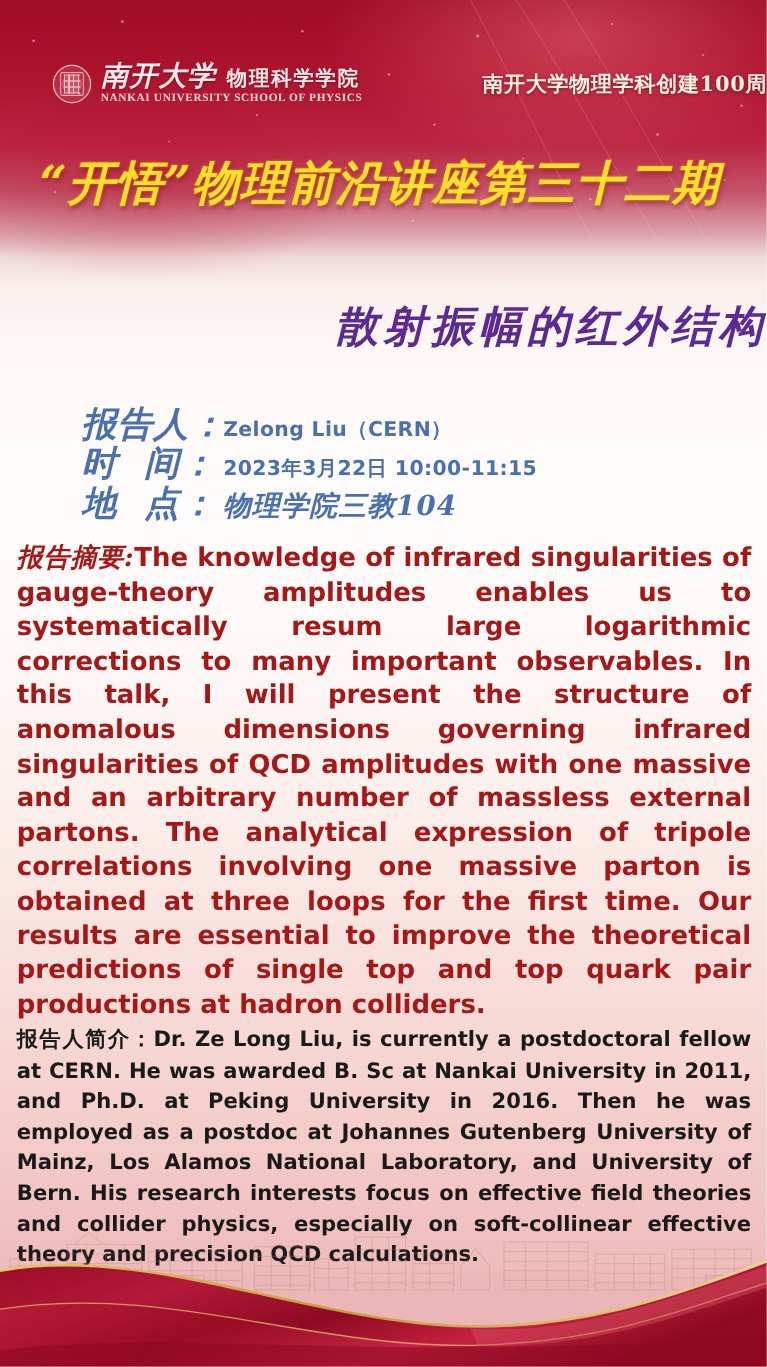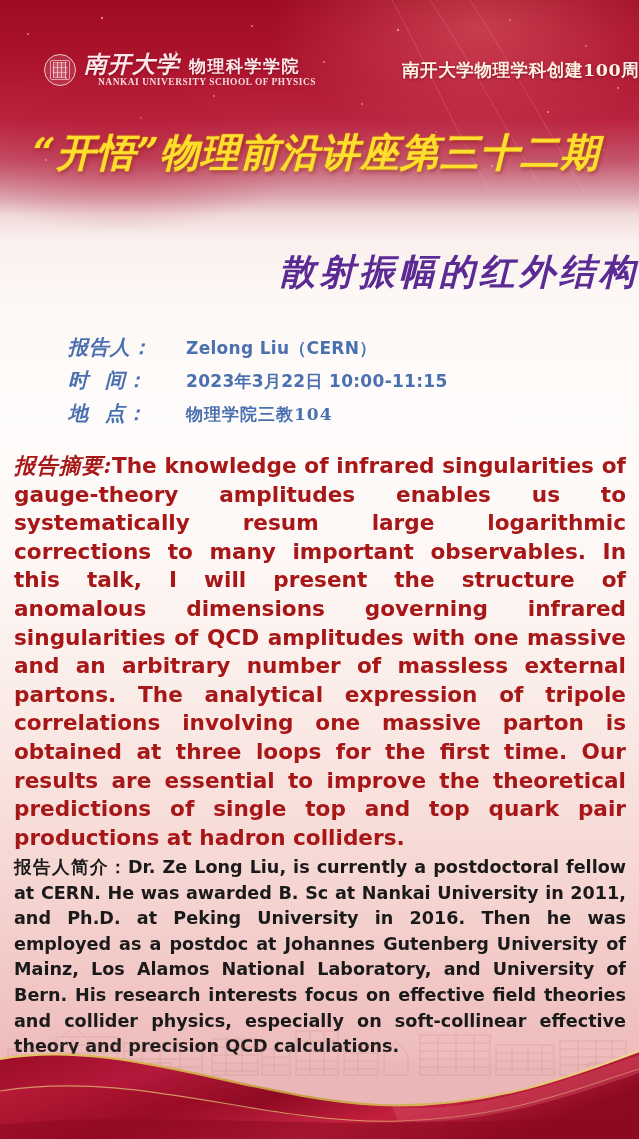--- a/index.html
+++ b/index.html
@@ -119,21 +119,20 @@
     text-shadow: 0 1px 2px rgba(90,0,12,0.5);
   }
   .logo-en {
     margin-top: 3px;
     font-family: "Liberation Serif", serif;
     font-size: 9.4px;
     font-weight: bold;
     color: #f3d9dd;
     letter-spacing: 0.55px;
     white-space: nowrap;
-    margin-left: 14px;
   }
   .anniversary {
     position: absolute;
     left: 402px; top: 8px;
     font-family: "DejaVu Serif", "Liberation Serif", serif;
     font-size: 17.5px;
     font-weight: bold;
     color: #fdf0e4;
     letter-spacing: 0.6px;
     text-shadow: 0 1px 3px rgba(100,0,15,0.65);
@@ -181,38 +180,39 @@
     width: 560px;
     color: #4a70b0;
   }
   .info-row {
     display: flex;
     align-items: baseline;
     height: 33px;
   }
   .info-label {
     font-family: "DejaVu Serif", "Liberation Serif", serif;
-    font-size: 20px;
+    font-size: 29px;
     font-weight: bold;
     font-style: italic;
     letter-spacing: 1px;
     width: 118px;
     flex: 0 0 118px;
     white-space: pre;
   }
   .info-value {
     font-family: "DejaVu Sans", "Liberation Sans", sans-serif;
     font-size: 17px;
     font-weight: bold;
     letter-spacing: 0.3px;
     white-space: nowrap;
   }
   .info-value.cn {
     font-family: "DejaVu Serif", "Liberation Serif", serif;
-    font-size: 17px;
+    font-style: italic;
+    font-size: 23px;
     letter-spacing: 1px;
   }
 
   
   .abstract {
     position: absolute;
     left: 14px; top: 452px;
     width: 612px;
     font-family: "DejaVu Sans", "Liberation Sans", sans-serif;
     font-size: 21.6px;

